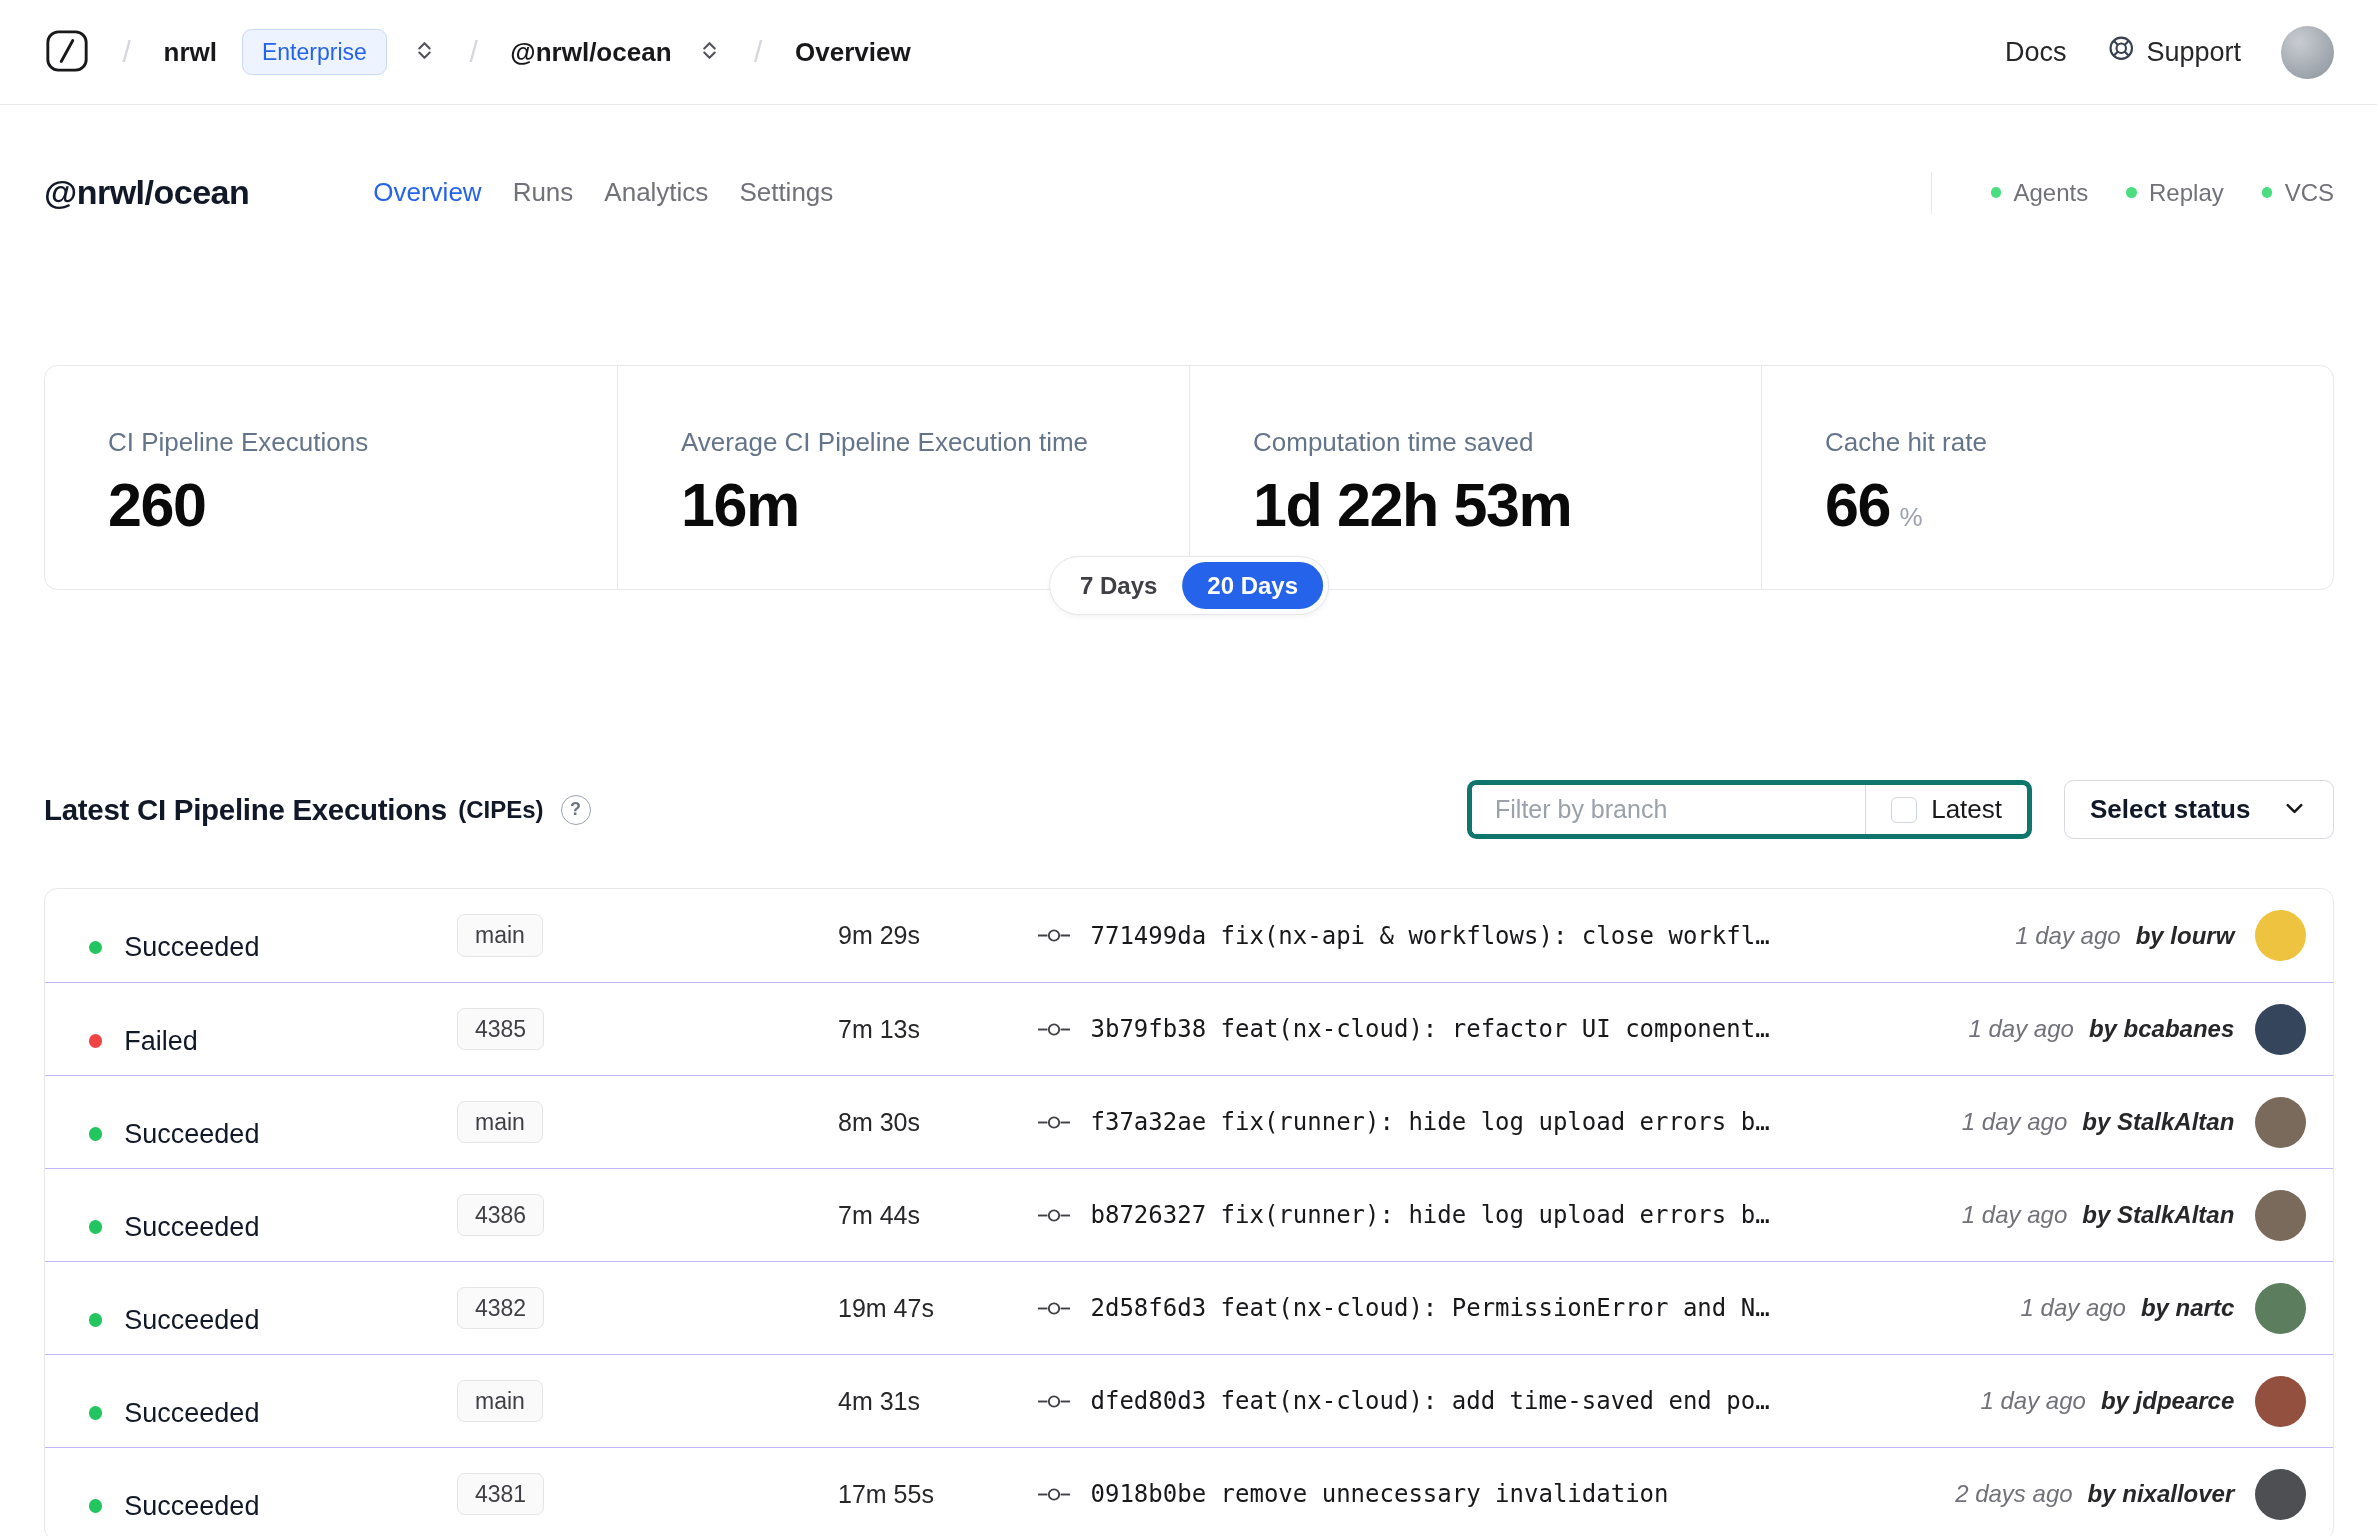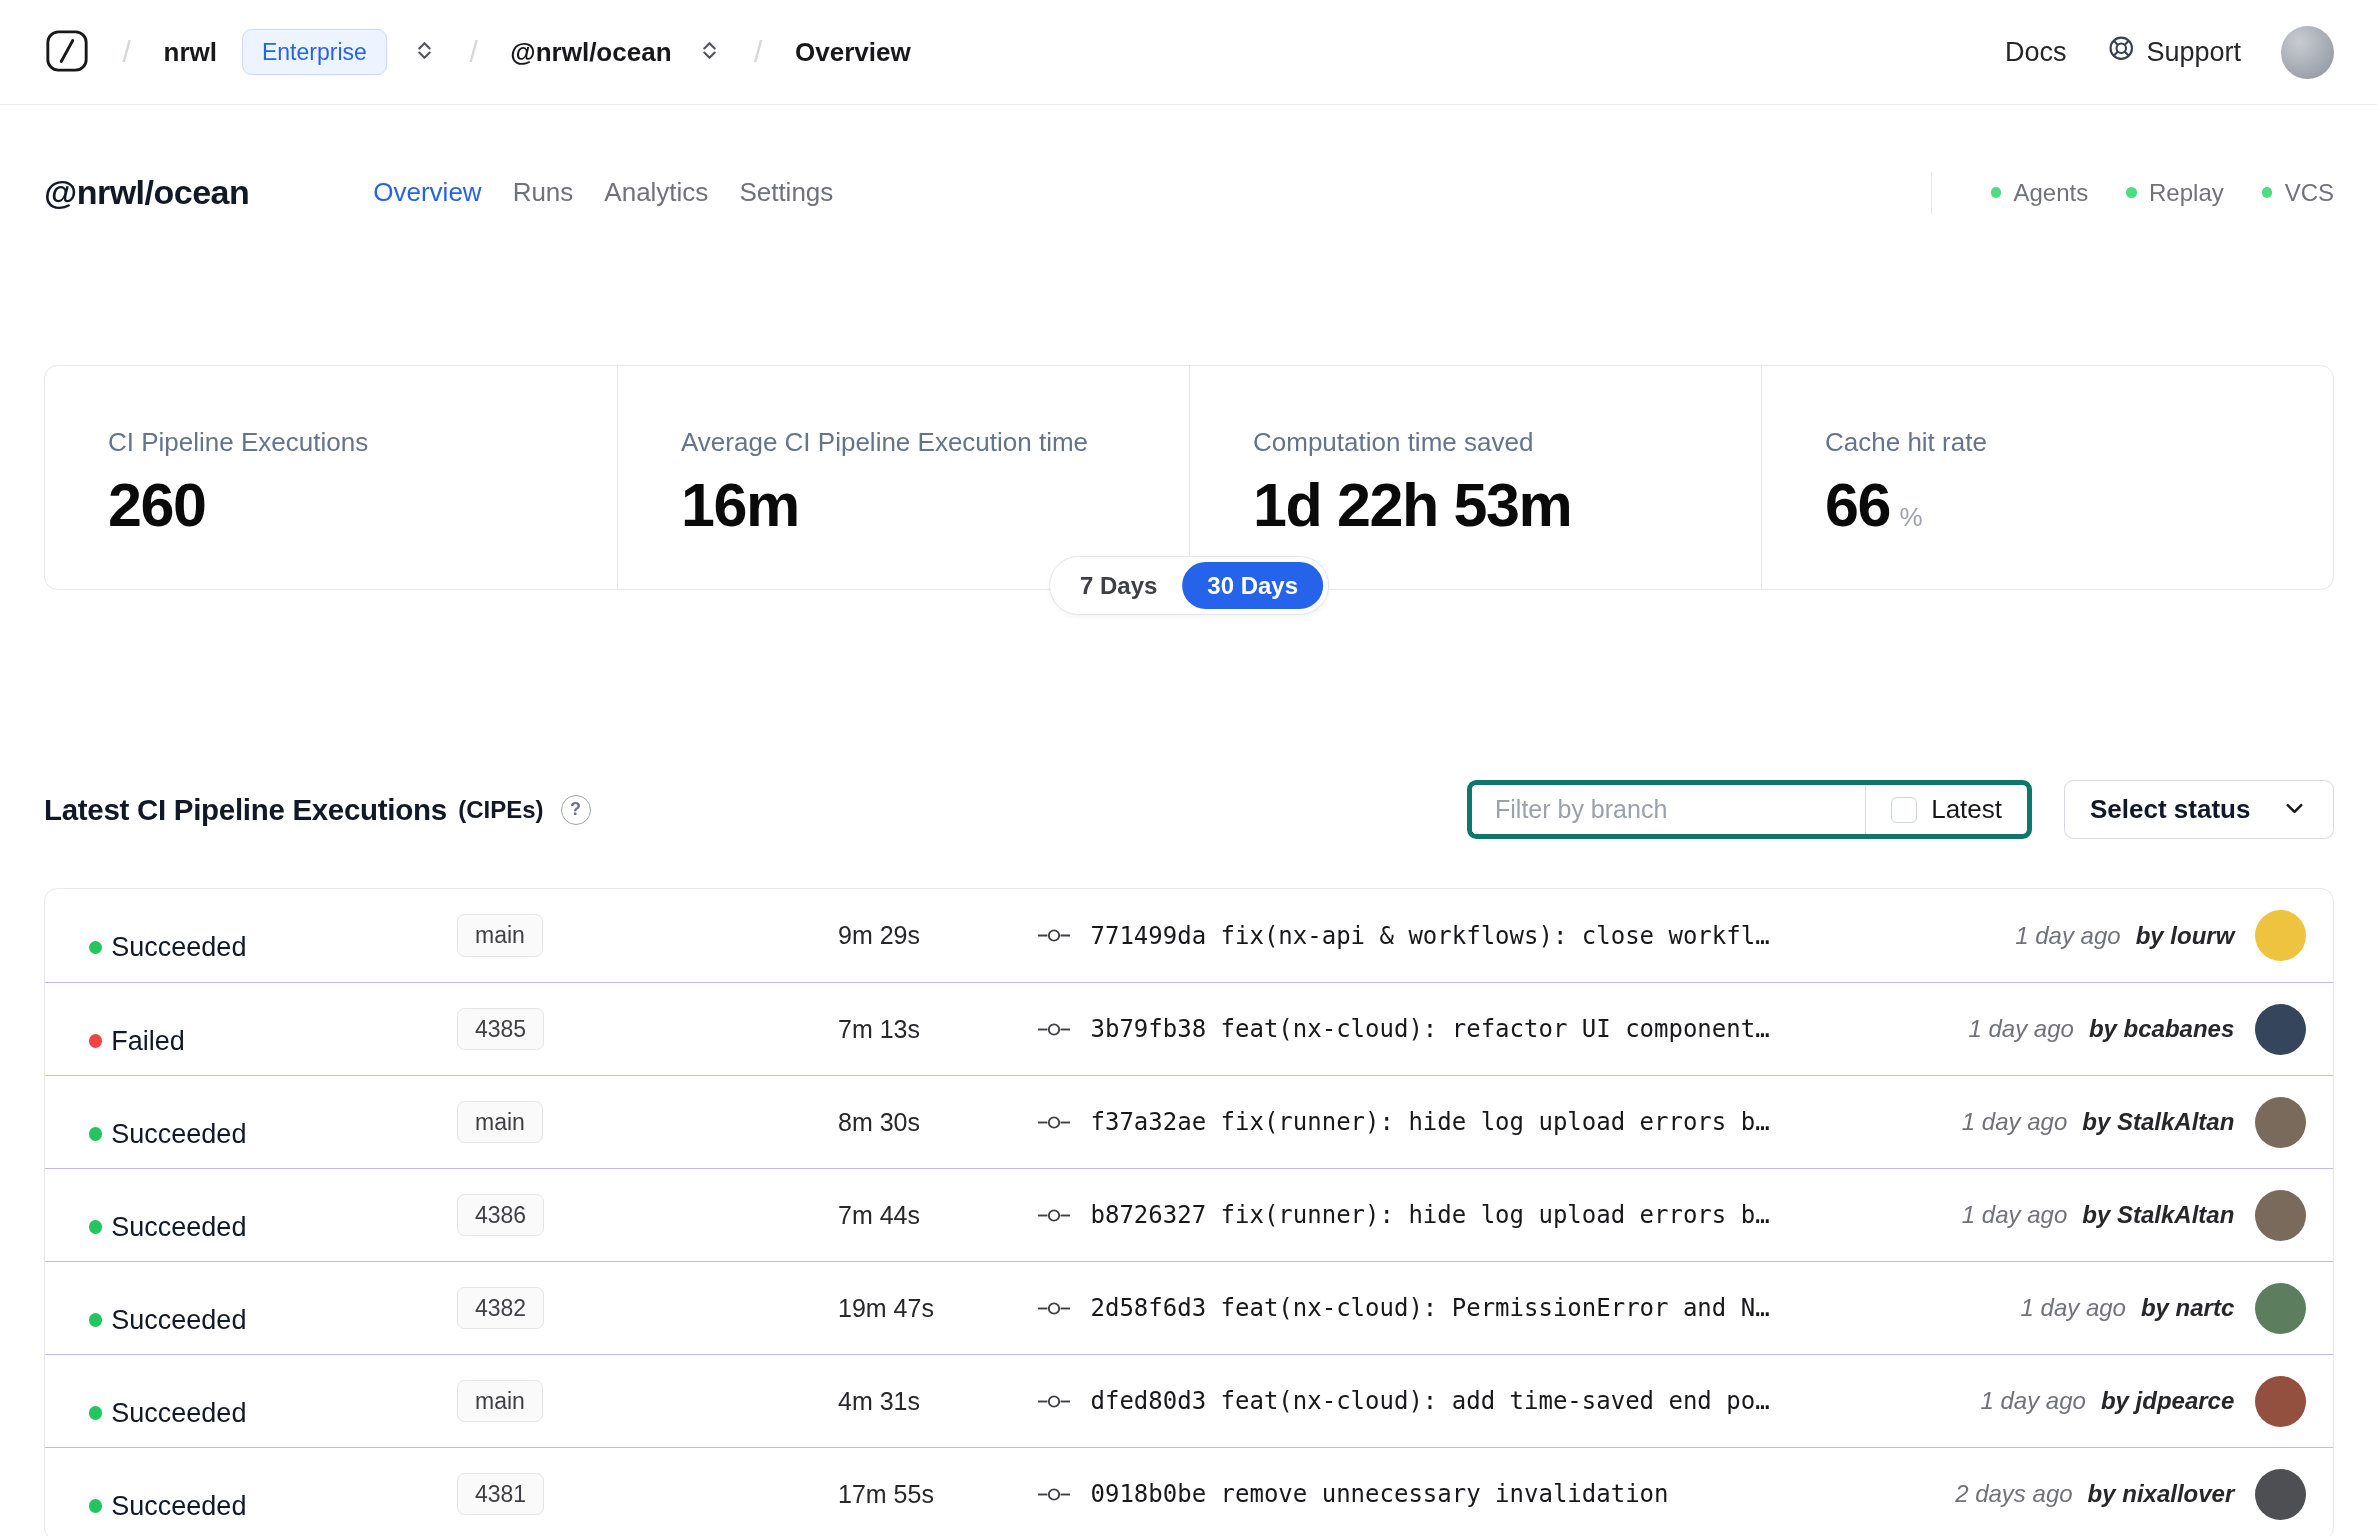--- a/index.html
+++ b/index.html
@@ -90,21 +90,21 @@
     margin-left:32px; height:59px; width:270px; padding:0 25px;
     display:flex; align-items:center; justify-content:space-between;
     border:1px solid #d6d9de; border-radius:9.5px; background:#fff; cursor:pointer;
   }
   .select-status-label { font-size:26px; font-weight:600; color:#111827; }
 
   
   .cipes-table { margin:49px 44px 0; border:1px solid #e7e8ea; border-radius:13.3px; background:#fff; overflow:hidden; }
   .row { display:flex; align-items:center; height:93px; cursor:pointer; }
   .row + .row { border-top:1px solid #c4b5fd; }
-  .c-status { width:412px; padding-left:44px; display:flex; align-items:center; gap:9px; flex-shrink:0;margin-top:24px; }
+  .c-status { width:412px; padding-left:44px; display:flex; align-items:center; gap:22px; flex-shrink:0;margin-top:24px; }
   .dot { width:13.3px; height:13.3px; border-radius:50%; flex-shrink:0; }
   .status-label { font-size:27px; font-weight:500; color:#111827; }
   .c-branch { width:381px; flex-shrink:0; }
   .branch-badge {
     display:inline-block; padding:6.7px 17px; font-size:23px; color:#3f3f46;
     background:#fafafa; border:1px solid #e4e4e7; border-radius:7.6px;
   }
   .c-duration { width:190px; flex-shrink:0; font-size:25px; color:#27272a; }
   .c-commit { flex:1; min-width:0; display:flex; align-items:center; gap:21px; padding-left:9.5px; }
   .commit-icon { flex-shrink:0; display:flex; }
@@ -211,21 +211,21 @@
     <div class="stat-label">Computation time saved</div>
     <div class="stat-value">1d 22h 53m</div>
   </div>
   <div class="stat-card">
     <div class="stat-label">Cache hit rate</div>
     <div class="stat-value"><span>66</span><span class="stat-unit">%</span></div>
   </div>
 
   <div class="range-toggle">
     <span class="range-opt">7 Days</span>
-    <span class="range-opt active">30 Days</span>
+    <span class="range-opt active">20 Days</span>
   </div>
 </section>
 
 <section class="section-head">
   <h2 class="section-title">Latest CI Pipeline Executions</h2>
   <span class="section-sub">(CIPEs)</span>
   <span class="help-icon">?</span>
 
   <div class="section-controls">
     <div class="filter-group">

